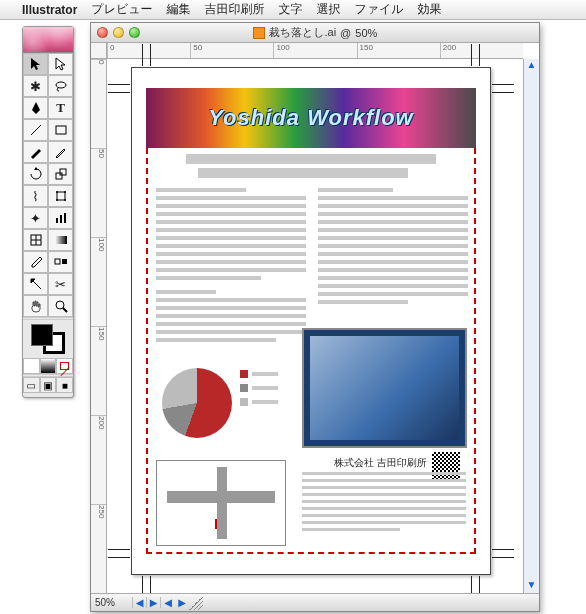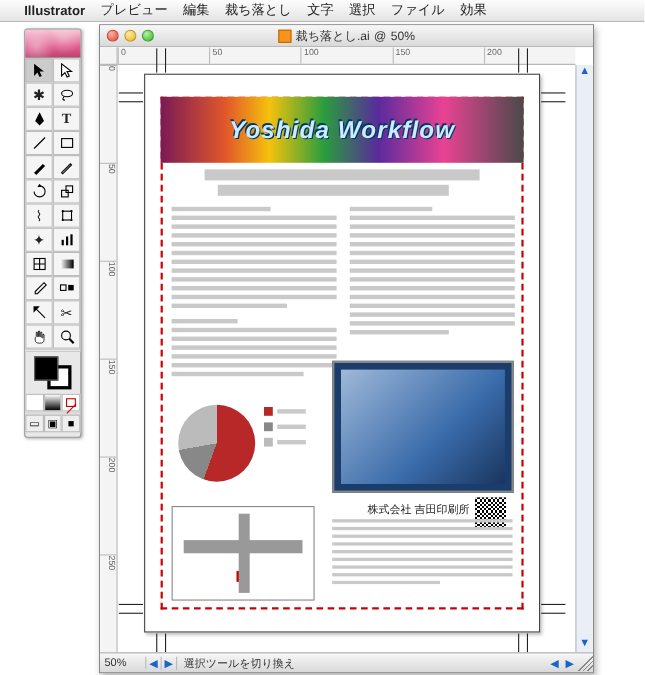--- a/index.html
+++ b/index.html
@@ -207,21 +207,21 @@
   background:radial-gradient(circle at 50% 50%,#8ab6ff,#3a7be0); border-radius:7px;}
 </style>
 </head>
 <body>
 
 <div class="menubar">
   <span class="apple"></span>
   <span class="app-name">Illustrator</span>
   <span>プレビュー</span>
   <span>編集</span>
-  <span>裁ち落とし</span>
+  <span>吉田印刷所</span>
   <span>文字</span>
   <span>選択</span>
   <span>ファイル</span>
   <span>効果</span>
 </div>
 
 <div class="toolbox">
   <div class="toolbox-header"></div>
   <div class="tool-grid">
     <div class="sel">
@@ -501,18 +501,17 @@
             <div class="line greyblock"></div>
             <div class="line greyblock" style="width:60%"></div>
         </div>
       </div>
     </div>
   </div>
   <div class="statusbar">
     <div class="zoom">50%</div>
     <div class="arrow">◀</div>
     <div class="arrow">▶</div>
-    <div class="msg">選択ツールを切り換え</div>
     <div class="scroll-r">◀</div>
     <div class="scroll-r">▶</div>
     <div class="resize"></div>
   </div>
 </div>
 
 </body></html>

